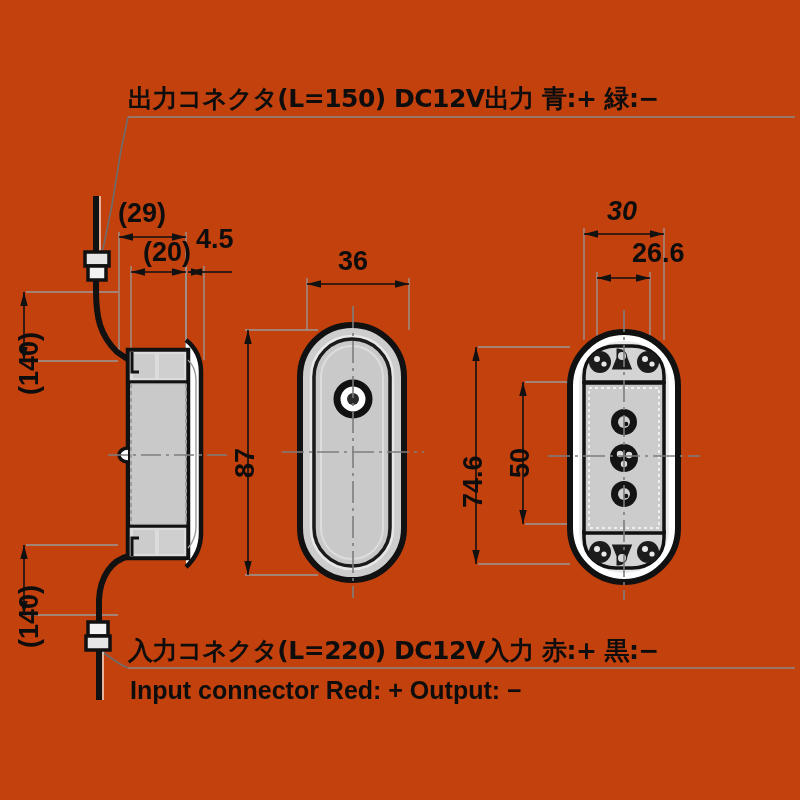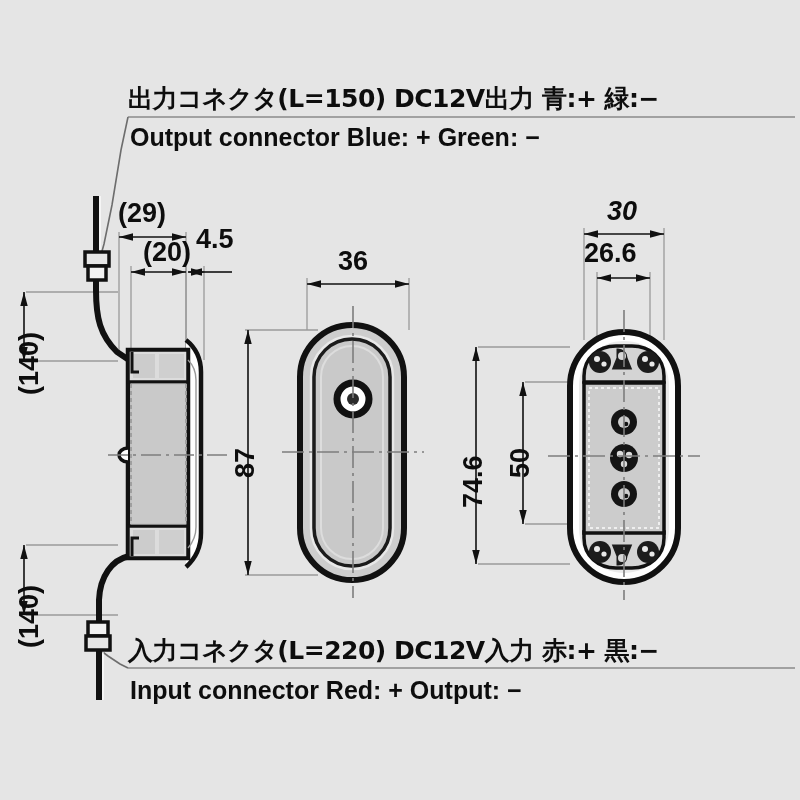--- a/index.html
+++ b/index.html
@@ -7,21 +7,21 @@
     padding: 0;
     background: #ffffff;
   }
   body {
     font-family: "Liberation Sans", sans-serif;
   }
   #sheet {
     position: relative;
     width: 800px;
     height: 800px;
-    background: #e5e5e5;
+    background: #c2410c;
     overflow: hidden;
   }
   #sheet svg {
     position: absolute;
     left: 0;
     top: 0;
   }
   .txt {
     position: absolute;
     color: #0d0d0d;
@@ -285,21 +285,20 @@
       <g stroke="#7d7d7d" stroke-width="1.6">
         <line x1="624" y1="310" x2="624" y2="600" stroke-dasharray="22 5 3 5"></line>
         <line x1="548" y1="456" x2="700" y2="456" stroke-dasharray="22 5 3 5"></line>
       </g>
     </g>
 
   </svg>
 
   <div class="txt jp" style="left:128px; top:86px;">出力コネクタ(L=150) DC12V出力  青:+   緑:−</div>
 
-  <div class="txt en" style="left:130px; top:125px;">Output connector   Blue: +   Green: −</div>
 
   <div class="txt jp" style="left:128px; top:638px;">入力コネクタ(L=220) DC12V入力  赤:+   黒:−</div>
 
   <div class="txt en" style="left:130px; top:678px;">Input connector   Red: +   Output: −</div>
 
   <div class="txt dim" style="left:118px; top:200px;">(29)</div>
 
   <div class="txt dim" style="left:143px; top:239px;">(20)</div>
 
   <div class="txt dim" style="left:196px; top:226px;">4.5</div>
@@ -307,19 +306,19 @@
   <div class="txt dim rot" style="left:16px; top:395px;">(140)</div>
 
   <div class="txt dim rot" style="left:16px; top:648px;">(140)</div>
 
   <div class="txt dim" style="left:338px; top:248px;text-align:center;">36</div>
 
   <div class="txt dim rot" style="left:232px; top:478px;">87</div>
 
   <div class="txt dim" style="left:607px; top:198px;font-style:italic;">30</div>
 
-  <div class="txt dim" style="left:584px; top:240px;">26.6</div>
+  <div class="txt dim" style="left:584px; top:240px;padding-left:48px;">26.6</div>
 
   <div class="txt dim rot" style="left:460px; top:508px;">74.6</div>
 
   <div class="txt dim rot" style="left:507px; top:478px;">50</div>
 
 </div>
 
 </body></html>

